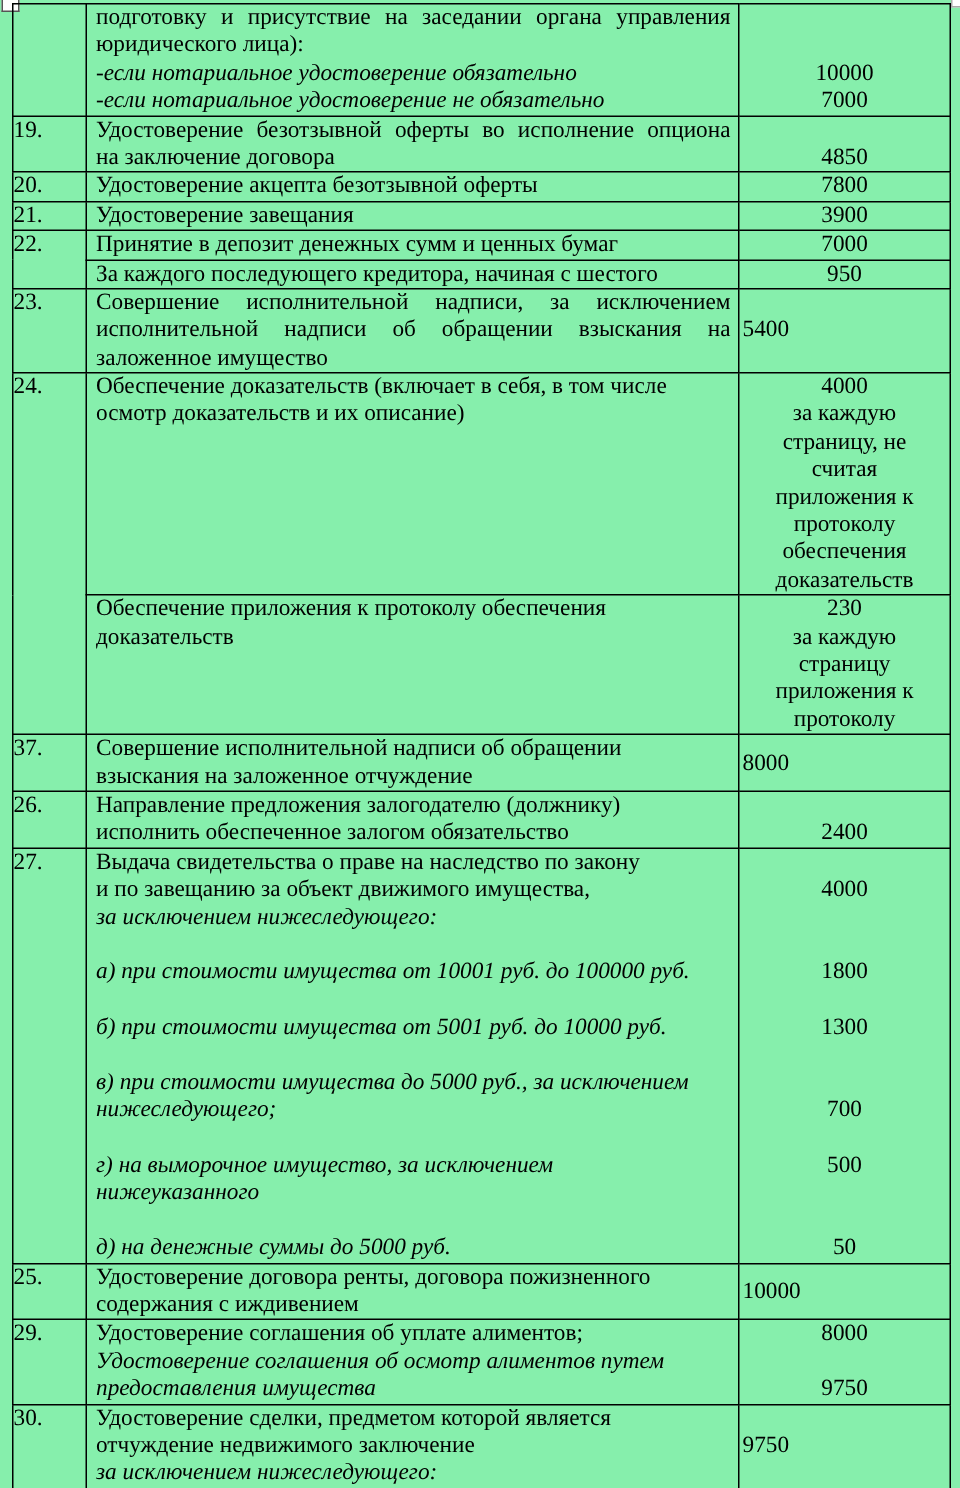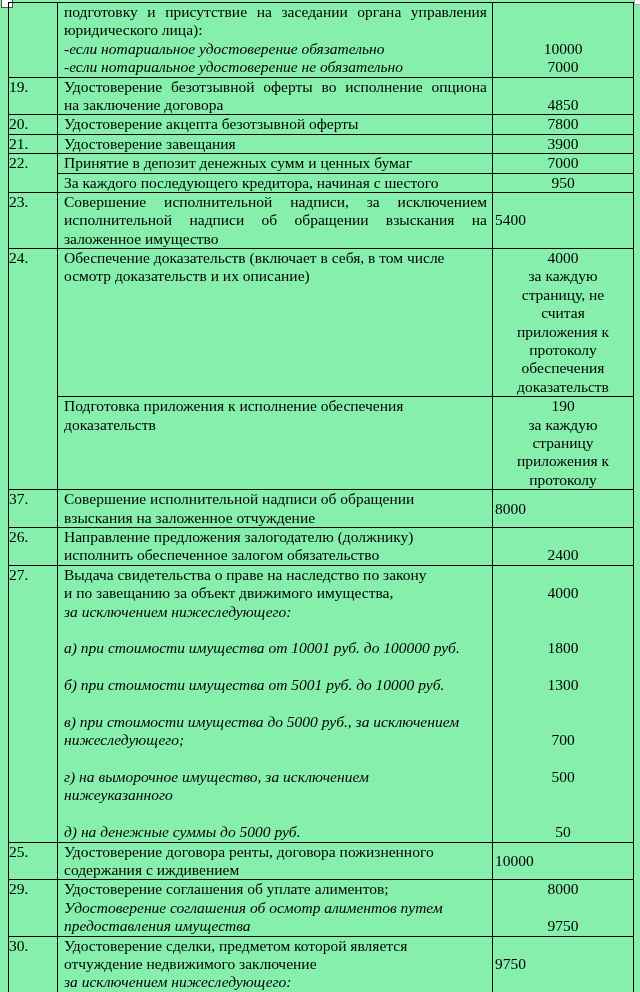--- a/index.html
+++ b/index.html
@@ -171,25 +171,25 @@
             <div class="line">страницу, не</div>
             <div class="line">считая</div>
             <div class="line">приложения к</div>
             <div class="line">протоколу</div>
             <div class="line">обеспечения</div>
             <div class="line">доказательств</div>
           </td>
         </tr>
         <tr>
           <td class="desc">
-            <div class="line">Подготовка приложения к исполнение обеспечения</div>
+            <div class="line">Обеспечение приложения к протоколу обеспечения</div>
             <div class="line">доказательств</div>
           </td>
           <td class="amt">
-            <div class="line">190</div>
+            <div class="line">230</div>
             <div class="line">за каждую</div>
             <div class="line">страницу</div>
             <div class="line">приложения к</div>
             <div class="line">протоколу</div>
           </td>
         </tr>
         <tr>
           <td class="num">
             <div class="line">37.</div>
           </td>

